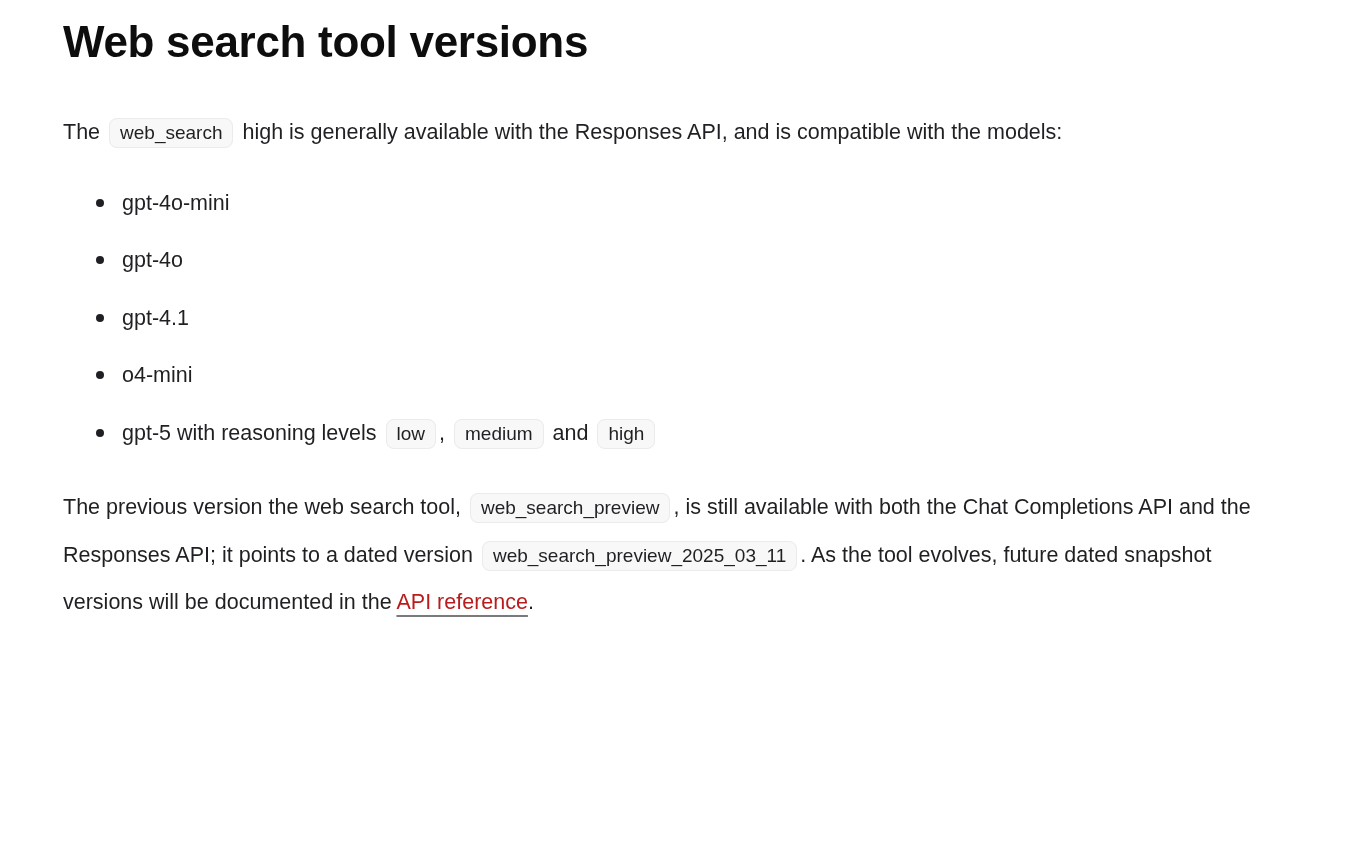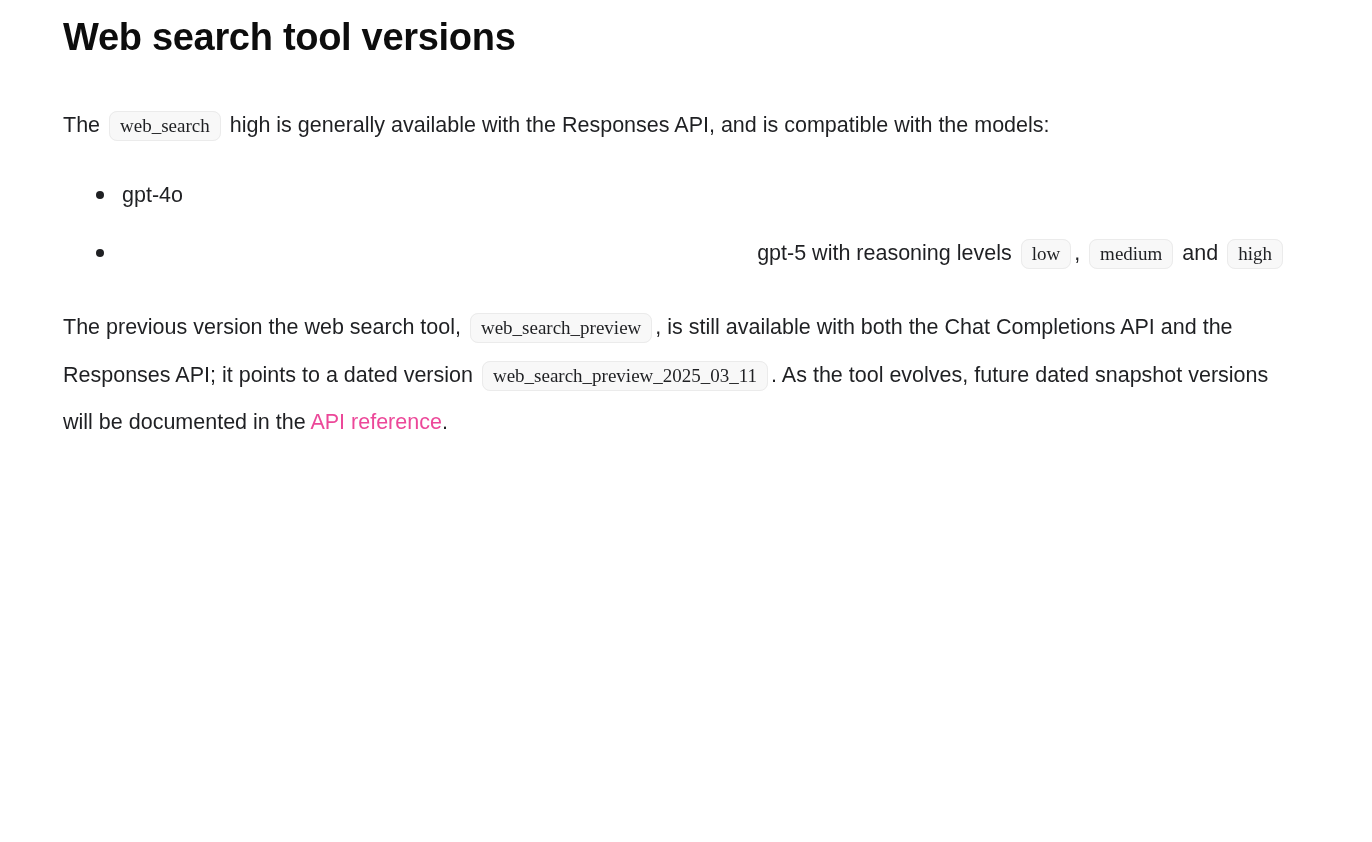--- a/index.html
+++ b/index.html
@@ -13,21 +13,21 @@
     height: 842px;
     overflow: hidden;
     font-family: "Liberation Sans", sans-serif;
     color: #1f2023;
   }
   .page {
     padding: 14px 86px 0 63px;
   }
   h1.doc-heading {
     margin: 0 0 40px 0;
-    font-size: 38px;
+    font-size: 44px;
     line-height: 1.25;
     font-weight: 700;
     letter-spacing: -0.3px;
     color: #0d0d0d;
   }
   p.doc-paragraph {
     margin: 0;
     font-size: 21.5px;
     line-height: 46.5px;
     font-weight: 400;
@@ -40,57 +40,61 @@
     padding: 0;
   }
   ul.doc-list li {
     position: relative;
     padding-left: 59px;
     font-size: 21.5px;
     line-height: 46.5px;
     margin-bottom: 11px;
     color: #1f2023;
   }
-  ul.doc-list li:last-child { margin-bottom: 0; text-align: right; }
+  ul.doc-list li:last-child { margin-bottom: 0; }
   ul.doc-list li::before {
     content: "";
     position: absolute;
     left: 33px;
     top: 19px;
     width: 8px;
     height: 8px;
     border-radius: 50%;
     background: #1f2023;
   }
   code.inline-code {
-    font-family: Liberation Serif, serif;
+    font-family: Liberation Sans, sans-serif;
     font-size: 19px;
     background: #f8f8f8;
     border: 1px solid #ebebeb;
     border-radius: 8px;
     padding: 3px 10px 4px 10px;
     margin: 0 3px;
     white-space: nowrap;
     color: #1f2023;
   }
   a.doc-link {
-    color: #ec4899;
+    color: #b91c1c;
+    text-decoration: underline;
     text-decoration-color: #7a7a7a;
     text-decoration-thickness: 1.5px;
     text-underline-offset: 6px;
     cursor: pointer;
   }
 </style>
 </head>
 <body>
 
 <div class="page">
   <h1 class="doc-heading">Web search tool versions</h1>
 
   <p class="doc-paragraph"><span>The </span><code class="inline-code">web_search</code><span> high is generally available with the Responses API, and is compatible with the models:</span></p>
 
   <ul class="doc-list">
+      <li><span>gpt-4o-mini</span></li>
       <li><span>gpt-4o</span></li>
+      <li><span>gpt-4.1</span></li>
+      <li><span>o4-mini</span></li>
       <li><span>gpt-5 with reasoning levels </span><code class="inline-code">low</code><span>, </span><code class="inline-code">medium</code><span> and </span><code class="inline-code">high</code></li>
     </ul>
 
   <p class="doc-paragraph"><span>The previous version the web search tool, </span><code class="inline-code">web_search_preview</code><span>, is still available with both the Chat Completions API and the Responses API; it points to a dated version </span><code class="inline-code">web_search_preview_2025_03_11</code><span>. As the tool evolves, future dated snapshot versions will be documented in the </span><a class="doc-link">API reference</a><span>.</span></p>
 </div>
 
 </body></html>

